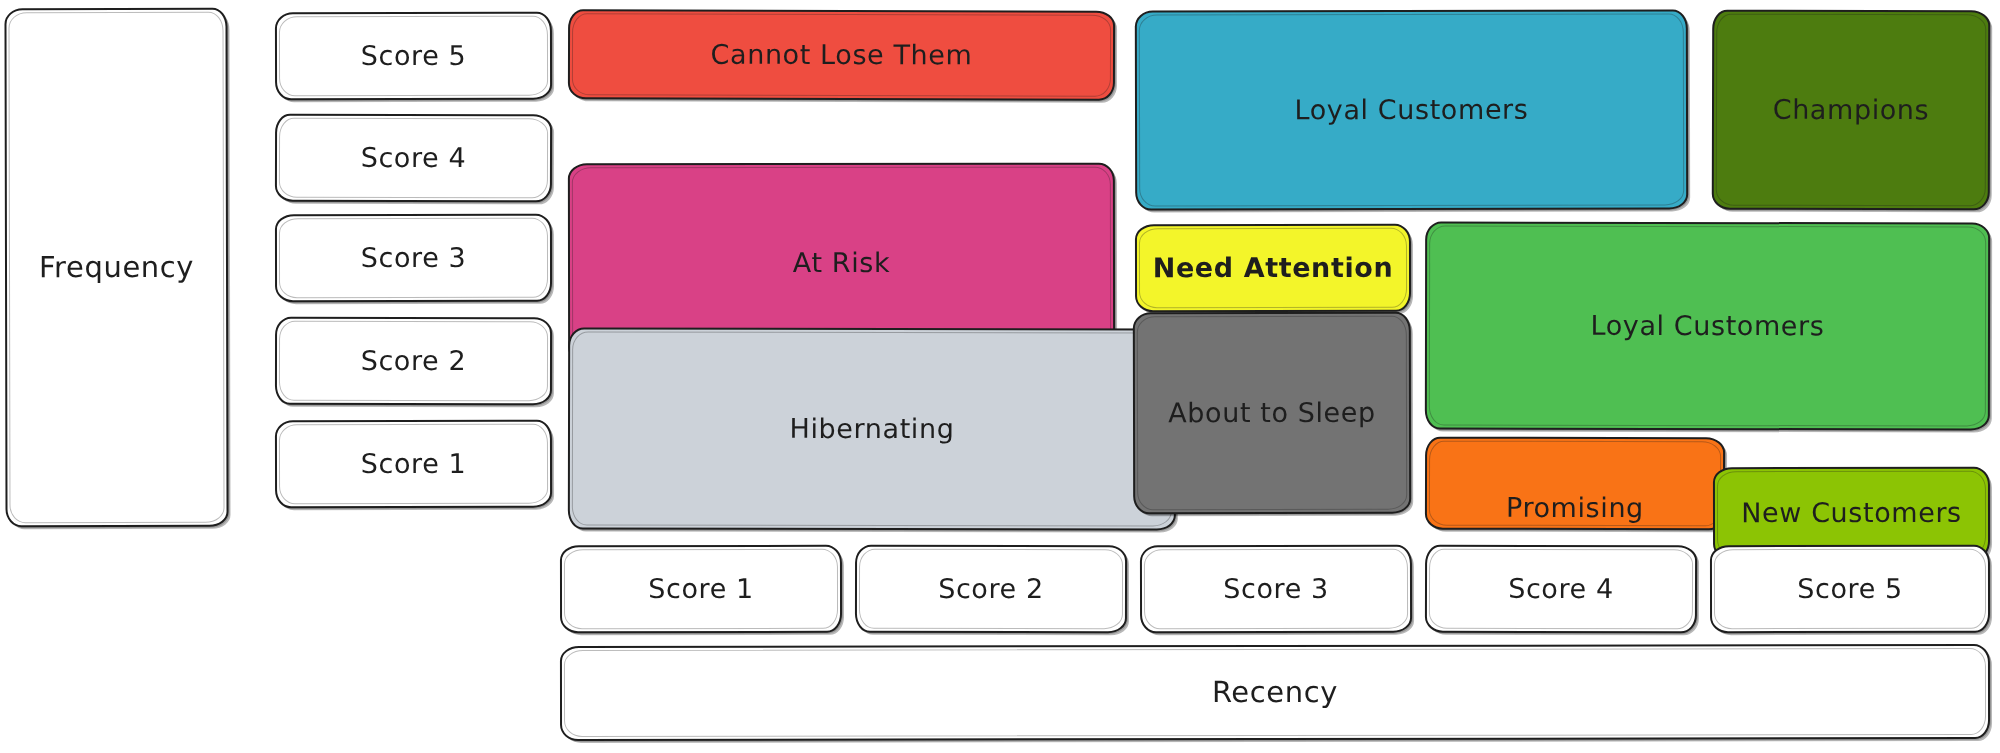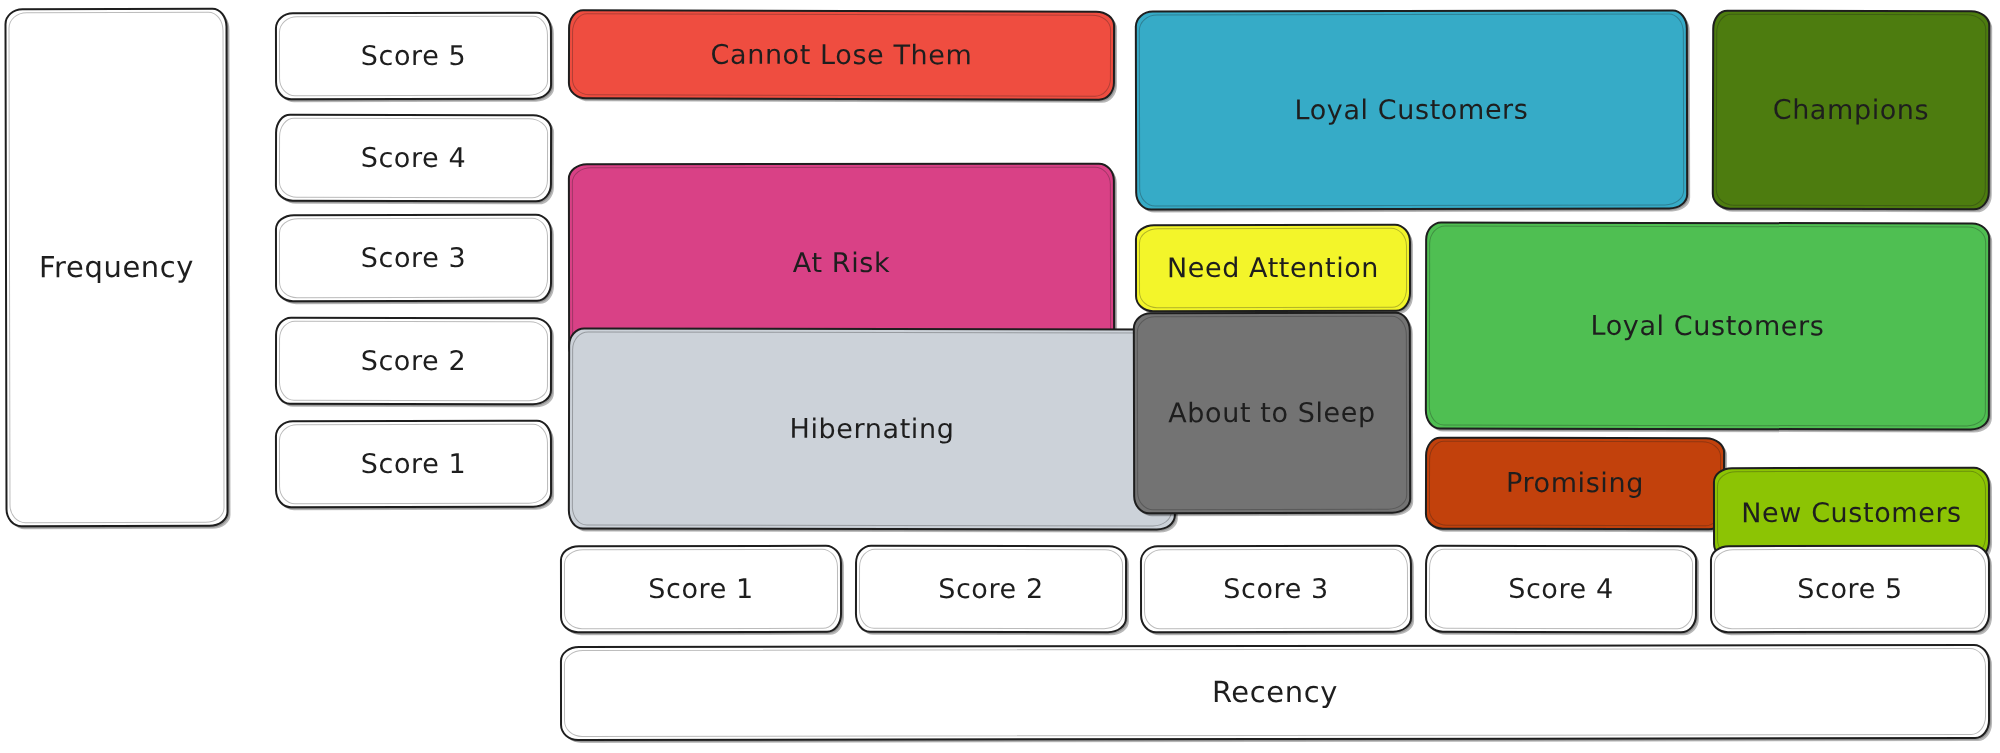--- a/index.html
+++ b/index.html
@@ -109,30 +109,30 @@
       </div>
       <div class="box w4" style="left: 568px; top: 328px; width: 608px; height: 202px; background: rgb(204, 210, 217); color: rgb(30, 30, 30);">
         <span class="txt">Hibernating</span>
       </div>
       <div class="box w1" style="left: 1135px; top: 10px; width: 553px; height: 200px; background: rgb(54, 171, 199); color: rgb(30, 30, 30);">
         <span class="txt">Loyal Customers</span>
       </div>
       <div class="box w2" style="left: 1712px; top: 10px; width: 278px; height: 200px; background: #4d7c0f; color: rgb(30, 30, 30);">
         <span class="txt">Champions</span>
       </div>
-      <div class="box w3" style="left: 1135px; top: 224px; width: 276px; height: 88px; background: rgb(243, 245, 42); color: rgb(30, 30, 30);">
+      <div class="box w3" style="left: 1135px; top: 224px; width: 276px; height: 88px; background: rgb(243, 245, 42); color: rgb(30, 30, 30); font-weight: bold;">
         <span class="txt">Need Attention</span>
       </div>
       <div class="box w4" style="left: 1425px; top: 222px; width: 565px; height: 208px; background: rgb(79, 191, 82); color: rgb(30, 30, 30);">
         <span class="txt">Loyal Customers</span>
       </div>
       <div class="box w1" style="left: 1133px; top: 312px; width: 278px; height: 202px; background: #737373; color: rgb(30, 30, 30);">
         <span class="txt">About to Sleep</span>
       </div>
-      <div class="box w2" style="left: 1425px; top: 437px; width: 300px; height: 93px; background: #c2410c; color: rgb(30, 30, 30);">
+      <div class="box w2" style="left: 1425px; top: 437px; width: 300px; height: 93px; background: #f97316; color: rgb(30, 30, 30); align-items: flex-end;">
         <span class="txt">Promising</span>
       </div>
       <div class="box w3" style="left: 1713px; top: 437px; width: 277px; height: 93px; background: rgb(140, 196, 4); color: rgb(30, 30, 30); margin-top: 30px;">
         <span class="txt">New Customers</span>
       </div>
     </div>
 
   <div id="recency-scores">
       <div class="box label-plain w3" style="left: 560px; top: 545px; width: 282px; height: 88px;">
         <span class="txt">Score 1</span>

